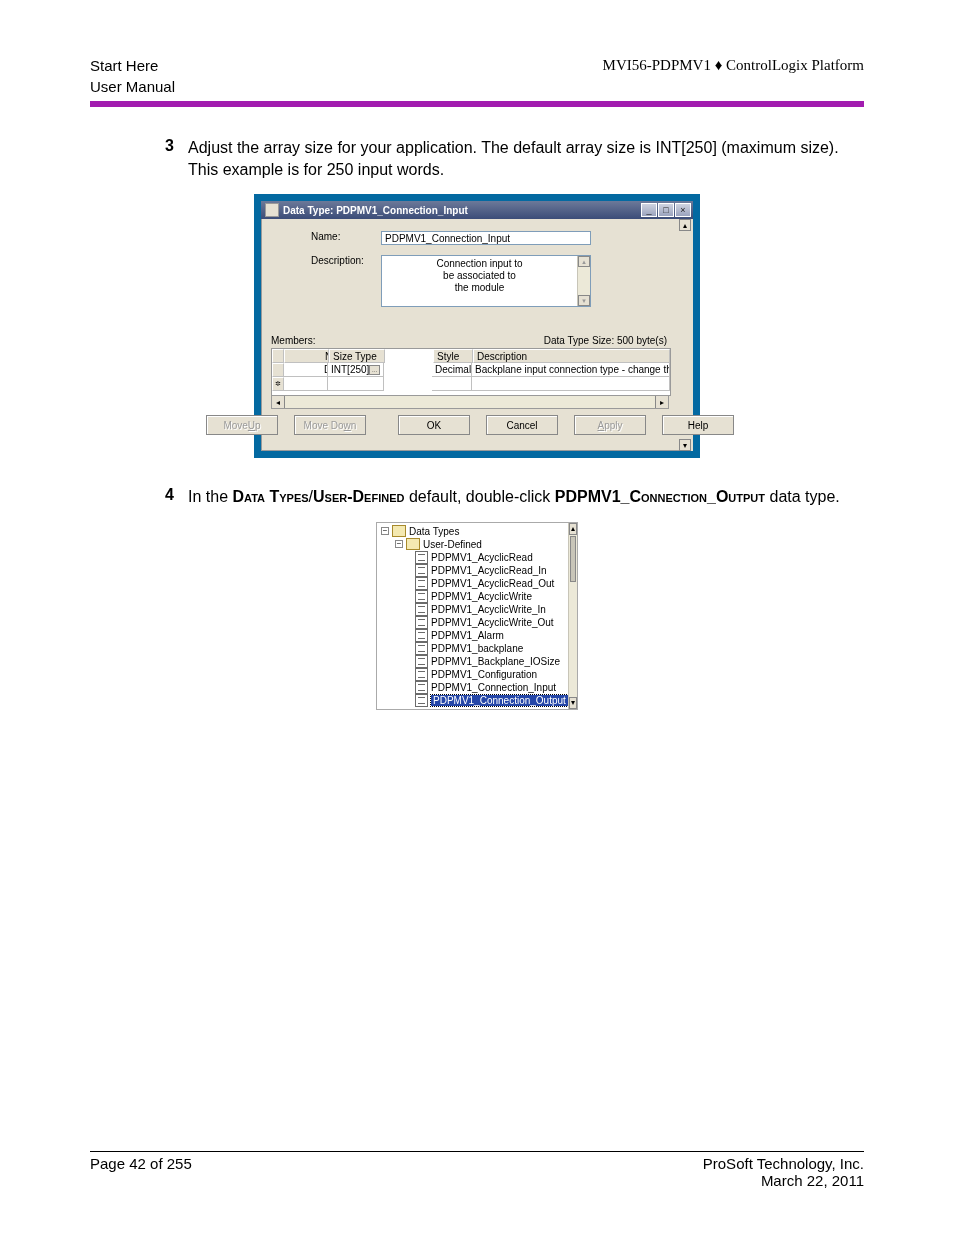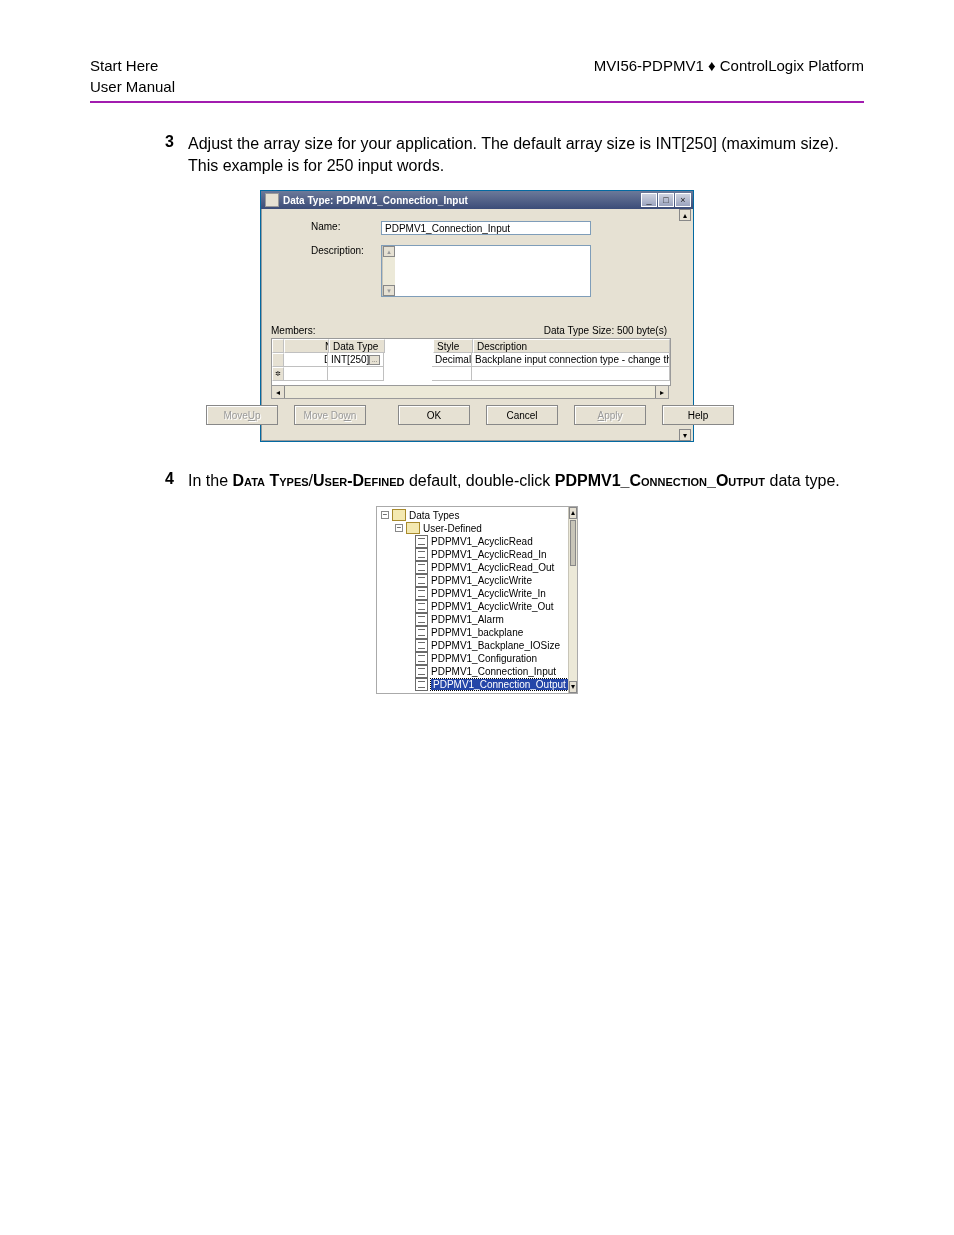--- a/index.html
+++ b/index.html
@@ -15,26 +15,26 @@
   .page {
     padding: 55px 90px 50px 90px;
     box-sizing: border-box;
     height: 100%;
     position: relative;
   }
   .header {
     display: flex;
     justify-content: space-between;
     font-size: 15px;
-    border-bottom: 2px solid #a21caf;
+    border-bottom: 6px solid #a21caf;
     padding-bottom: 4px;
     margin-bottom: 30px;
   }
   .header .left, .header .right { line-height: 1.4; }
-  .header .right { text-align: right; }
+  .header .right { text-align: right; font-family: Liberation Serif, serif; }
   .step {
     display: flex;
     margin-bottom: 14px;
   }
   .step-num {
     width: 34px;
     text-align: right;
     font-weight: bold;
     font-size: 16px;
     padding-right: 14px;
@@ -47,21 +47,21 @@
   .smallcaps { font-variant: small-caps; }
   .screenshot-wrap {
     margin: 14px 0 28px 0;
     display: flex;
     justify-content: center;
   }
   
   .dialog {
     width: 432px;
     background: #e6e1d3;
-    border: 1px solid #0369a1;
+    border: 7px solid #0369a1;
     font-family: Tahoma, Arial, sans-serif;
     font-size: 10px;
     box-shadow: 0 0 0 1px #9a9a9a inset;
   }
   .titlebar {
     background: linear-gradient(to bottom,#6c7999,#3b4c78);
     color: #fff;
     height: 18px;
     display: flex;
     align-items: center;
@@ -328,37 +328,42 @@
         <div class="outer-scroll-up">▴</div>
         <div class="outer-scroll-down">▾</div>
 
         <div class="formrow">
           <span class="formlabel">Name:</span>
           <span class="textinput">PDPMV1_Connection_Input</span>
         </div>
         <div class="formrow">
           <span class="formlabel">Description:</span>
           <div class="textarea">
+            <div class="ta-content">
+              <div>Connection input to</div>
+              <div>be associated to</div>
+              <div>the module</div>
+            </div>
             <div class="ta-scroll">
               <div class="ta-sbtn">▴</div>
               <div class="ta-sbtn">▾</div>
             </div>
           </div>
         </div>
 
         <div class="members-label-row">
           <span>Members:</span>
           <span>Data Type Size: 500 byte(s)</span>
         </div>
 
         <div class="grid">
           <div class="grid-head">
             <div class="grid-cell colA"></div>
             <div class="grid-cell colName">Name</div>
-            <div class="grid-cell colType">Data Type</div>
+            <div class="grid-cell colType">Size Type</div>
             <div class="grid-cell colStyle">Style</div>
             <div class="grid-cell colDesc">Description</div>
           </div>
           <div class="grid-row">
             <div class="grid-cell colA"></div>
             <div class="grid-cell colName" style="text-align:center;">Data</div>
             <div class="grid-cell colType datatype-cell">
               <span>INT[250]</span>
               <span class="ddbtn">…</span>
             </div>
@@ -489,14 +494,21 @@
         </div>
       <div class="tree-scroll">
         <div class="t-sbtn">▴</div>
         <div class="t-thumb"></div>
         <div class="t-track"></div>
         <div class="t-sbtn">▾</div>
       </div>
     </div>
   </div>
 
+  <div class="footer">
+    <div>Page 42 of 255</div>
+    <div class="right">
+      <div>ProSoft Technology, Inc.</div>
+      <div>March 22, 2011</div>
+    </div>
+  </div>
 
 </div>
 
 </body></html>

